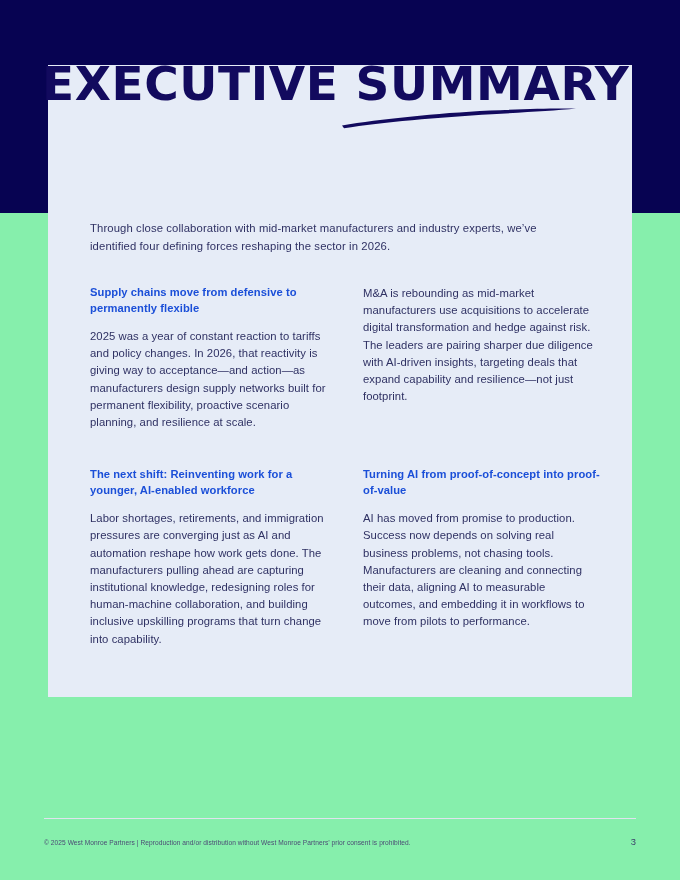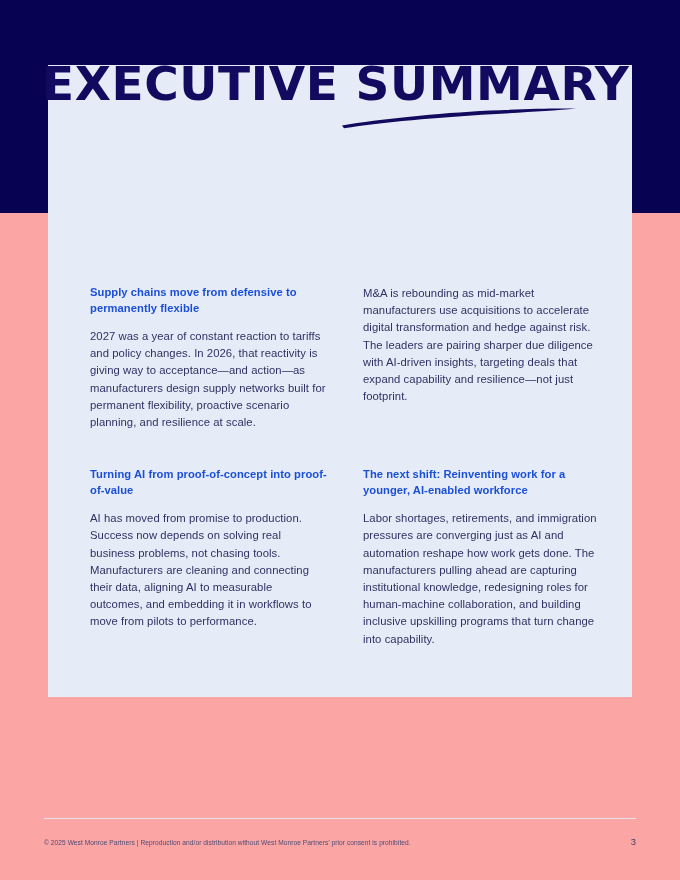--- a/index.html
+++ b/index.html
@@ -14,21 +14,21 @@
     position: relative;
     overflow: hidden;
     -webkit-font-smoothing: antialiased;
   }
 
   .page {
     position: absolute;
     inset: 0;
     width: 680px;
     height: 880px;
-    background: #fca5a5;
+    background: #86efac;
   }
 
   
   .navy-band {
     position: absolute;
     left: 0;
     top: 0;
     width: 680px;
     height: 213px;
     background: #070352;
@@ -153,40 +153,41 @@
 
   <div class="content-panel"></div>
 
   <div class="title-wrap">
     <h1 class="doc-title">EXECUTIVE SUMMARY</h1>
     <svg class="title-swoosh" viewBox="0 0 240 26" aria-hidden="true">
       <path d="M2 21.5 C 40 15.2, 96 9.4, 150 6.6 C 185 4.8, 214 4.2, 236 4.6 C 214 7.0, 186 8.2, 152 10.2 C 98 13.2, 42 18.4, 4 24.2 Z" fill="#120a5e"></path>
     </svg>
   </div>
 
+  <p class="intro">Through close collaboration with mid-market manufacturers and industry experts, we’ve identified four defining forces reshaping the sector in 2026.</p>
 
   <div class="cards">
 
     <div class="card">
       <h2 class="card-heading">Supply chains move from defensive to permanently flexible</h2>
-      <p class="card-body">2027 was a year of constant reaction to tariffs and policy changes. In 2026, that reactivity is giving way to acceptance—and action—as manufacturers design supply networks built for permanent flexibility, proactive scenario planning, and resilience at scale.</p>
+      <p class="card-body">2025 was a year of constant reaction to tariffs and policy changes. In 2026, that reactivity is giving way to acceptance—and action—as manufacturers design supply networks built for permanent flexibility, proactive scenario planning, and resilience at scale.</p>
     </div>
 
     <div class="card">
       <p class="card-body">M&amp;A is rebounding as mid-market manufacturers use acquisitions to accelerate digital transformation and hedge against risk. The leaders are pairing sharper due diligence with AI-driven insights, targeting deals that expand capability and resilience—not just footprint.</p>
     </div>
 
     <div class="card">
-      <h2 class="card-heading">Turning AI from proof-of-concept into proof-of-value</h2>
-      <p class="card-body">AI has moved from promise to production. Success now depends on solving real business problems, not chasing tools. Manufacturers are cleaning and connecting their data, aligning AI to measurable outcomes, and embedding it in workflows to move from pilots to performance.</p>
+      <h2 class="card-heading">The next shift: Reinventing work for a younger, AI-enabled workforce</h2>
+      <p class="card-body">Labor shortages, retirements, and immigration pressures are converging just as AI and automation reshape how work gets done. The manufacturers pulling ahead are capturing institutional knowledge, redesigning roles for human-machine collaboration, and building inclusive upskilling programs that turn change into capability.</p>
     </div>
 
     <div class="card">
-      <h2 class="card-heading">The next shift: Reinventing work for a younger, AI-enabled workforce</h2>
-      <p class="card-body">Labor shortages, retirements, and immigration pressures are converging just as AI and automation reshape how work gets done. The manufacturers pulling ahead are capturing institutional knowledge, redesigning roles for human-machine collaboration, and building inclusive upskilling programs that turn change into capability.</p>
+      <h2 class="card-heading">Turning AI from proof-of-concept into proof-of-value</h2>
+      <p class="card-body">AI has moved from promise to production. Success now depends on solving real business problems, not chasing tools. Manufacturers are cleaning and connecting their data, aligning AI to measurable outcomes, and embedding it in workflows to move from pilots to performance.</p>
     </div>
 
   </div>
 
   <div class="footer-rule"></div>
 
   <div class="footer">
     <span class="footer-text">© 2025 West Monroe Partners  |  Reproduction and/or distribution without West Monroe Partners’ prior consent is prohibited.</span>
     <span class="footer-page">3</span>
   </div>

